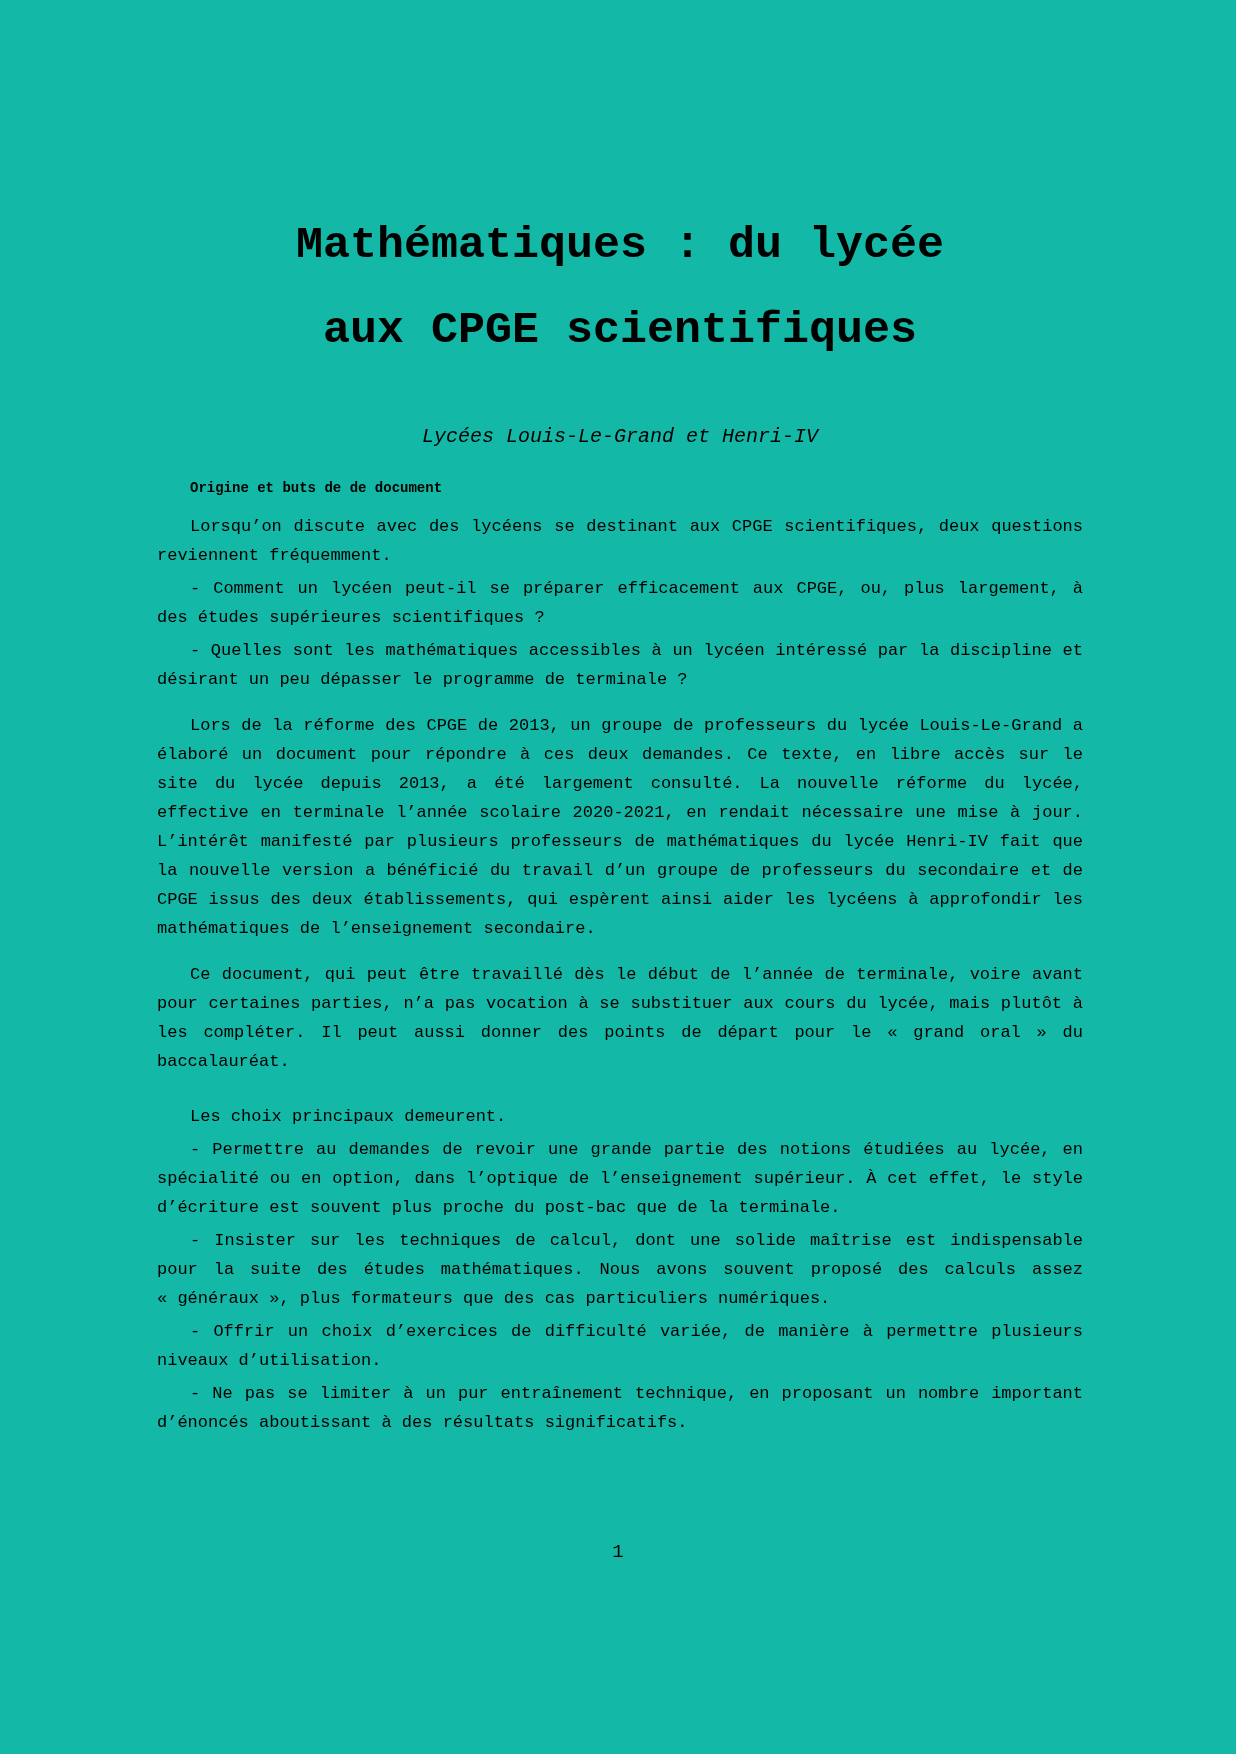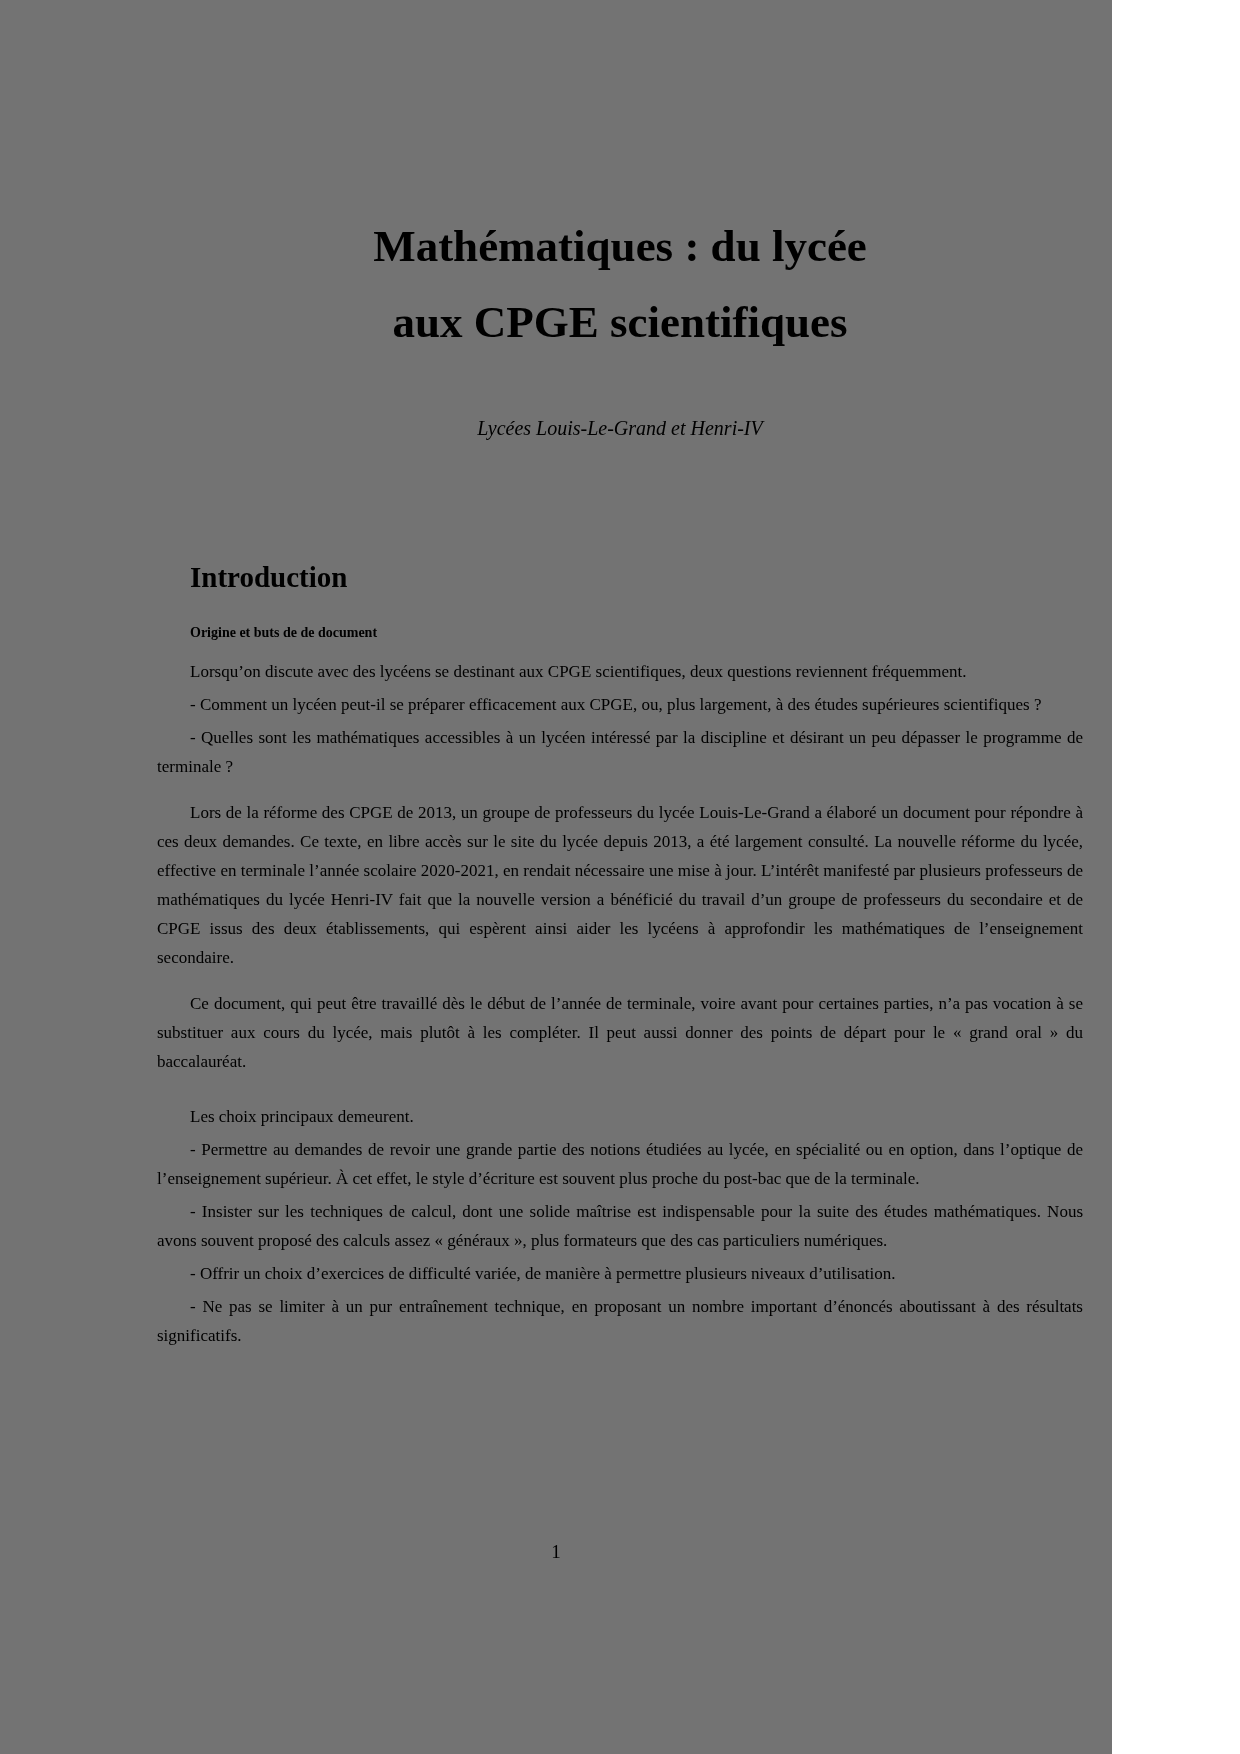--- a/index.html
+++ b/index.html
@@ -1,38 +1,38 @@
 <!DOCTYPE html>
 <html lang="fr"><head>
 <meta charset="utf-8">
 <style>
   html, body { margin: 0; padding: 0; background: #ffffff; }
   .page {
     position: relative;
-    width: 1112px;
+    width: 1236px;
     height: 1754px;
-    background: #737373;
+    background: #14b8a6;
     color: #000000;
-    font-family: Liberation Serif, serif;
+    font-family: Liberation Mono, monospace;
     overflow: hidden;
   }
   .content {
     position: absolute;
     left: 157px;
     width: 926px;
     top: 0;
   }
   .title-line {
     text-align: center;
     font-weight: bold;
     font-size: 45px;
     line-height: 48px;
   }
   .title-line.first { margin-top: 222px; }
-  .title-line.second { margin-top: 28px; }
+  .title-line.second { margin-top: 37px; }
   .subtitle {
     text-align: center;
     font-style: italic;
     font-size: 20px;
     line-height: 24px;
     margin-top: 70px;
   }
   .section-heading {
     font-weight: bold;
     font-size: 29px;
@@ -71,21 +71,20 @@
 
 <div class="page">
   <div class="content">
 
     <div class="title-line first">Mathématiques&nbsp;: du lycée</div>
 
     <div class="title-line second">aux CPGE scientifiques</div>
 
     <div class="subtitle">Lycées Louis-Le-Grand et Henri-IV</div>
 
-    <div class="section-heading">Introduction</div>
 
     <div class="subsection-heading">Origine et buts de de document</div>
 
     <p class="body-par gap-first">Lorsqu’on discute avec des lycéens se destinant aux CPGE scientifiques, deux questions reviennent fréquemment.</p>
 
     <p class="body-par">- Comment un lycéen peut-il se préparer efficacement aux CPGE, ou, plus largement, à des études supérieures scientifiques&nbsp;?</p>
 
     <p class="body-par">- Quelles sont les mathématiques accessibles à un lycéen intéressé par la discipline et désirant un peu dépasser le programme de terminale&nbsp;?</p>
 
     <p class="body-par gap-md">Lors de la réforme des CPGE de 2013, un groupe de professeurs du lycée Louis-Le-Grand a élaboré un document pour répondre à ces deux demandes. Ce texte, en libre accès sur le site du lycée depuis 2013, a été largement consulté. La nouvelle réforme du lycée, effective en terminale l’année scolaire 2020-2021, en rendait nécessaire une mise à jour. L’intérêt manifesté par plusieurs professeurs de mathématiques du lycée Henri-IV fait que la nouvelle version a bénéficié du travail d’un groupe de professeurs du secondaire et de CPGE issus des deux établissements, qui espèrent ainsi aider les lycéens à approfondir les mathématiques de l’enseignement secondaire.</p>

